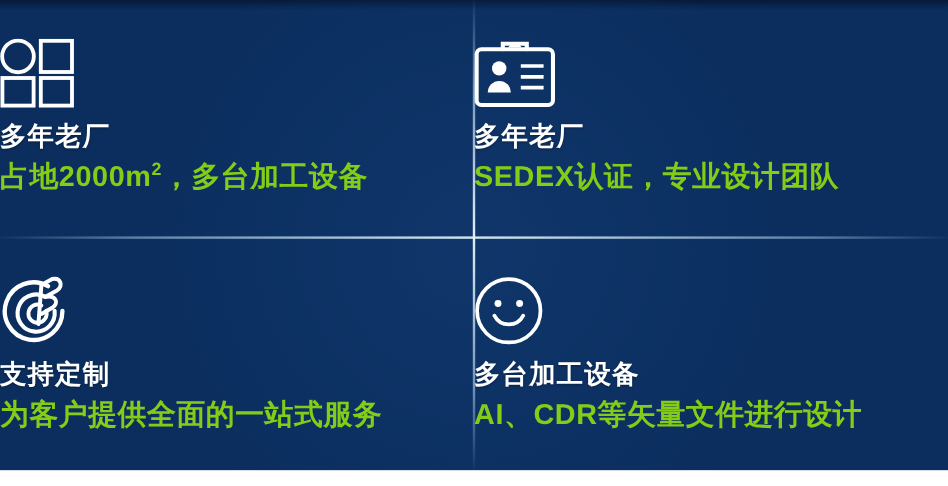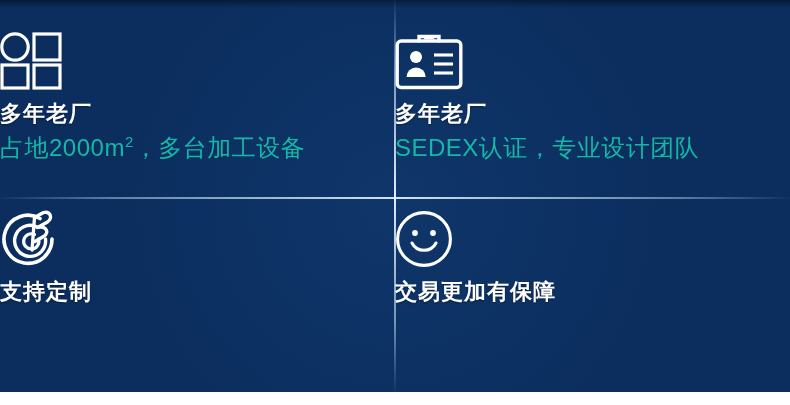--- a/index.html
+++ b/index.html
@@ -51,21 +51,21 @@
 
   .cell {
     position: relative;
     display: flex;
     flex-direction: column;
     align-items: flex-start;
     justify-content: flex-start;
     box-sizing: border-box;
   }
   .cell.r1 { padding-top: 28px; }
-  .cell.r2 { padding-top: 8px; }
+  .cell.r2 { padding-top: 28px; }
 
   .icon-wrap {
     height: 66px;
     display: flex;
     align-items: center;
     justify-content: center;
   }
 
   .icon-wrap svg { display: block; }
 
@@ -76,22 +76,22 @@
     color: #ffffff;
     letter-spacing: 1px;
     line-height: 1.25;
     text-shadow: 0 1px 2px rgba(0,0,0,0.35);
     white-space: nowrap;
   }
 
   .subtitle {
     margin-top: 4px;
     font-size: 24px;
-    font-weight: normal;
-    color: #14b8a6;
+    font-weight: bold;
+    color: #84cc16;
     letter-spacing: 0.5px;
     line-height: 1.3;
     white-space: nowrap;
   }
   .subtitle sup {
     font-size: 0.62em;
     vertical-align: super;
     line-height: 0;
   }
 
@@ -178,32 +178,34 @@
       <div class="icon-wrap">
         <svg width="62" height="62" viewBox="0 0 62 62" fill="none" stroke="#ffffff">
           <path d="M40 10.5 A24 24 0 1 0 52 31" stroke-width="3.6" fill="none" stroke-linecap="round"></path>
           <path d="M37 19 A15.5 15.5 0 1 0 45.5 31" stroke-width="3.4" fill="none" stroke-linecap="round"></path>
           <path d="M34.5 26.5 A7.6 7.6 0 1 0 38.5 31" stroke-width="3.2" fill="none" stroke-linecap="round"></path>
           <path d="M32 42 L34.5 9.5 L43.5 4.5 C50.5 3 53 10 47.5 14 L37.5 19.5
                    C46 17.5 50 24 43.5 28.5 L35 33.5" stroke="#ffffff" stroke-width="3.3" fill="none" stroke-linejoin="round" stroke-linecap="round"></path>
         </svg>
       </div>
       <div class="title">支持定制</div>
+      <div class="subtitle">为客户提供全面的一站式服务</div>
     </div>
 
     <div class="cell r2">
       <div class="icon-wrap">
         <svg width="58" height="58" viewBox="0 0 58 58" fill="none" stroke="#ffffff">
           <circle cx="29" cy="29" r="26.4" stroke-width="3.1"></circle>
           <circle cx="20" cy="23" r="2.9" fill="#ffffff" stroke="none"></circle>
           <circle cx="38" cy="23" r="2.9" fill="#ffffff" stroke="none"></circle>
           <path d="M17 33 A13.5 13.5 0 0 0 41 33" stroke-width="3.1" fill="none" stroke-linecap="round"></path>
         </svg>
       </div>
-      <div class="title">交易更加有保障</div>
+      <div class="title">多台加工设备</div>
+      <div class="subtitle">AI、CDR等矢量文件进行设计</div>
     </div>
 
   </div>
 
   <div class="divider-v"></div>
   <div class="divider-h"></div>
 
 </div>
 
 <div class="bottom-strip"></div>

